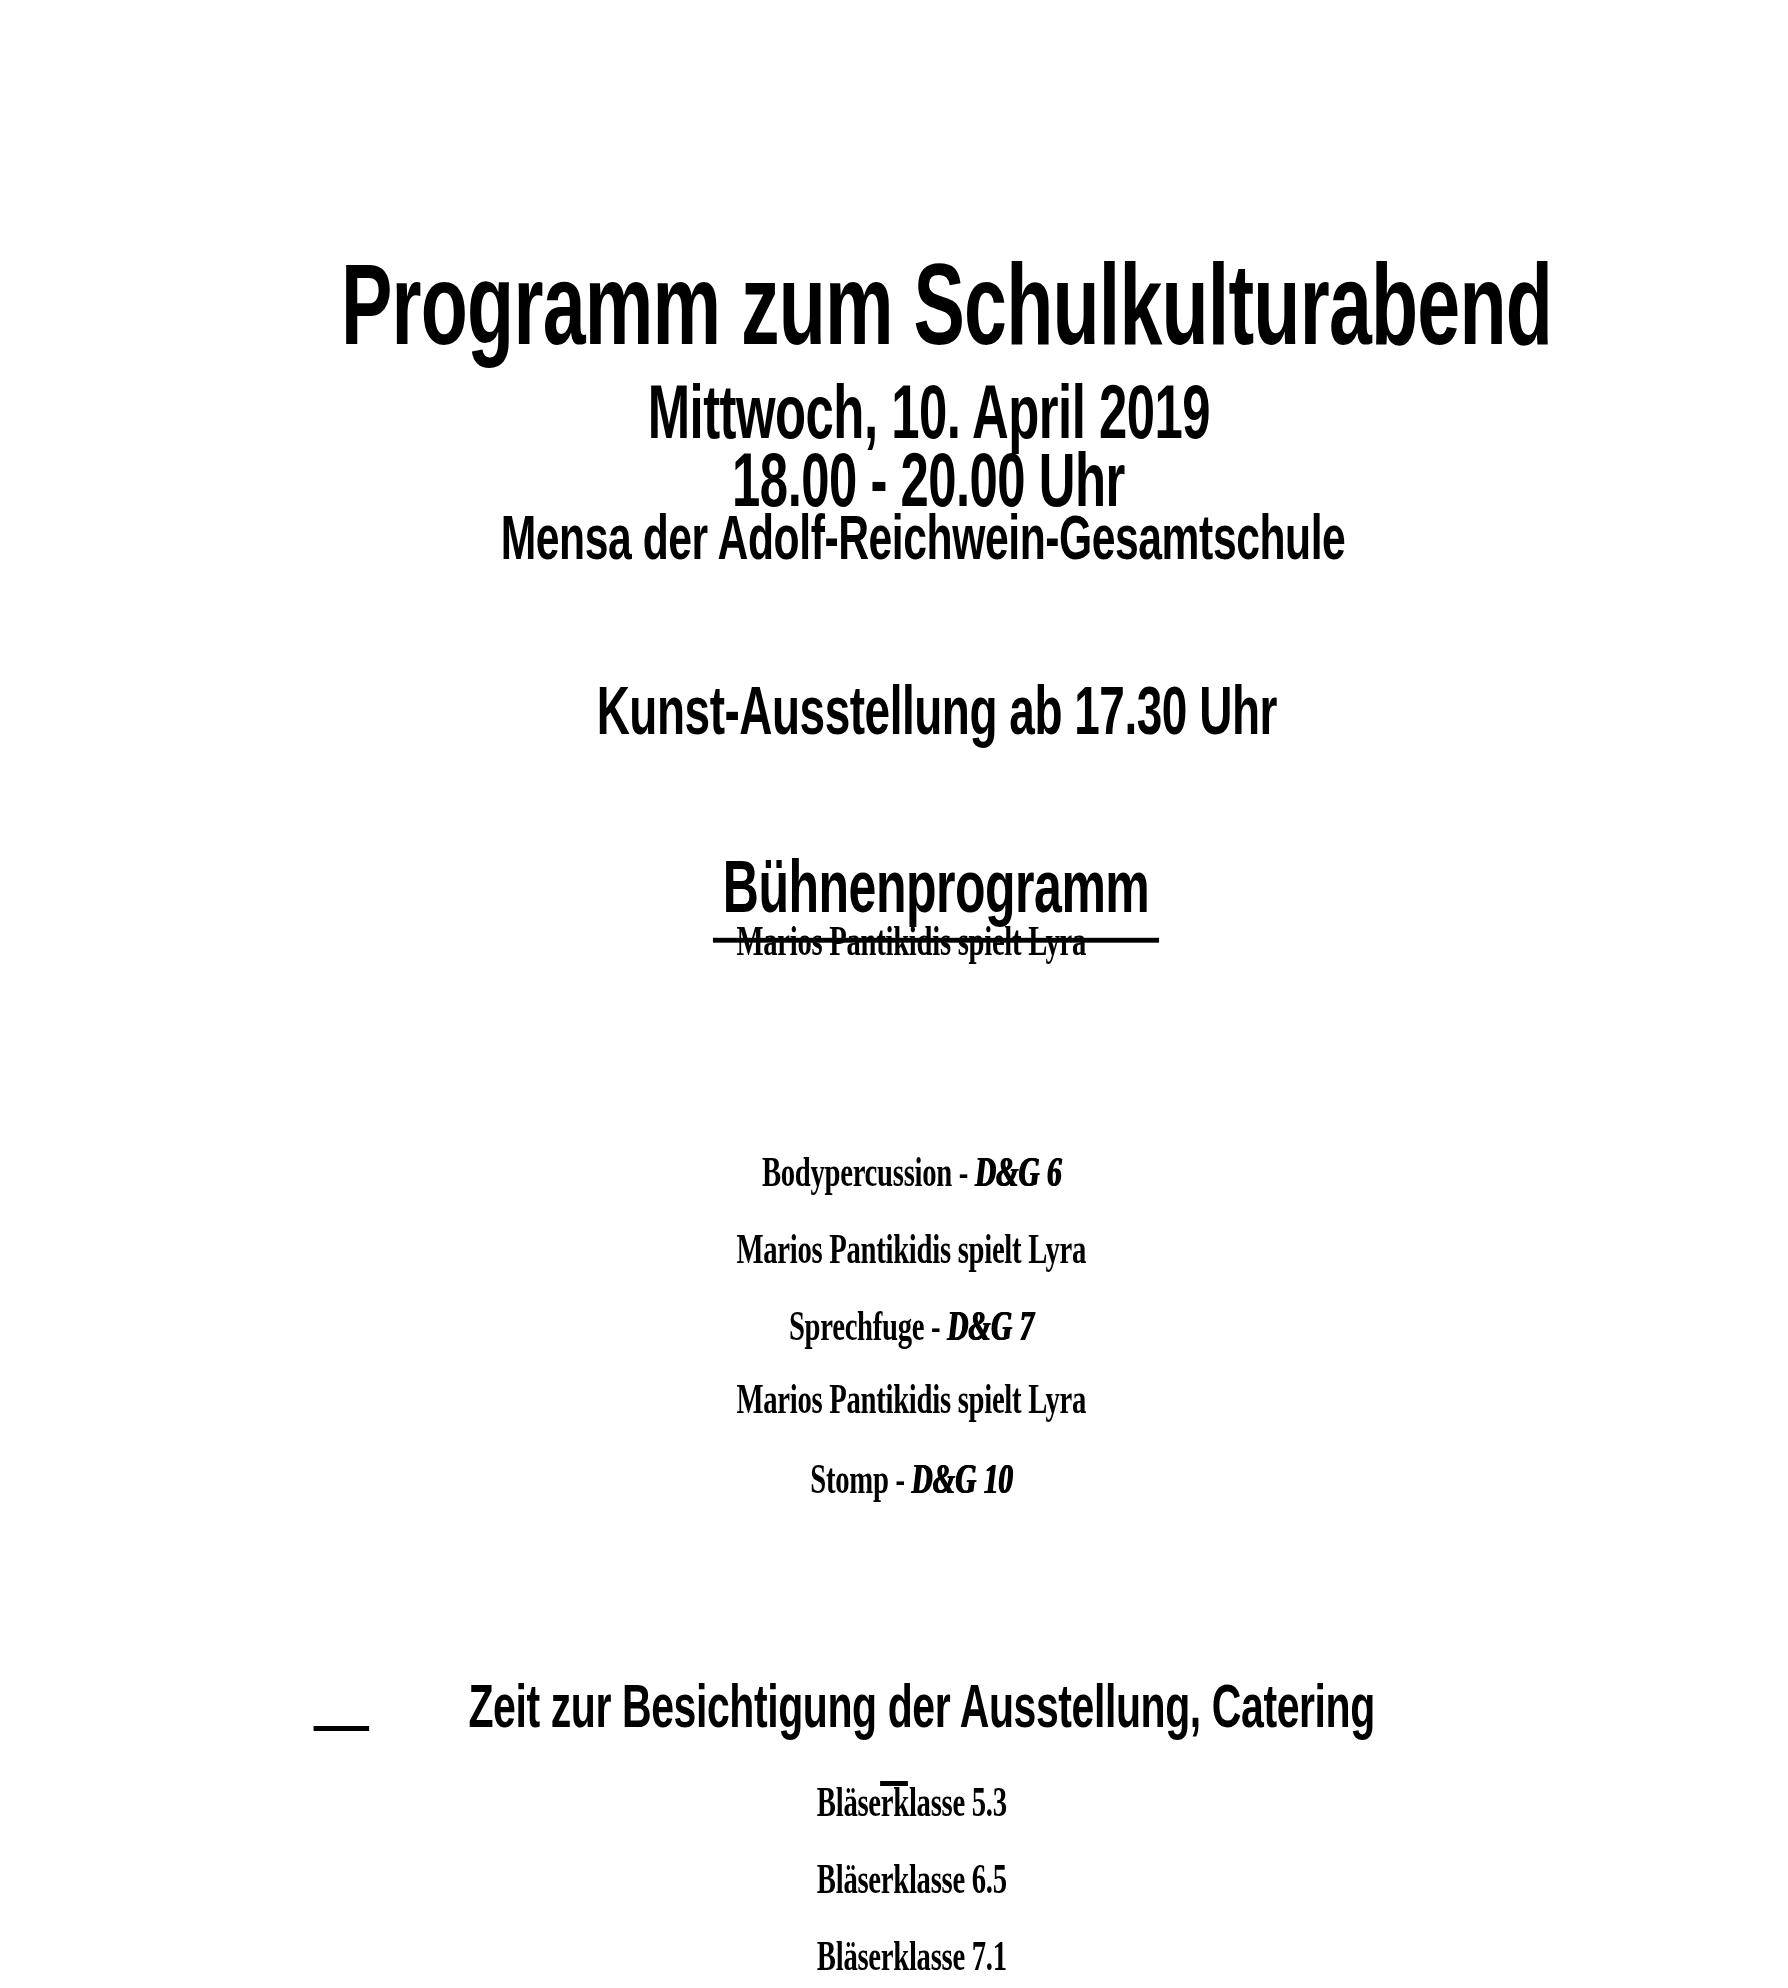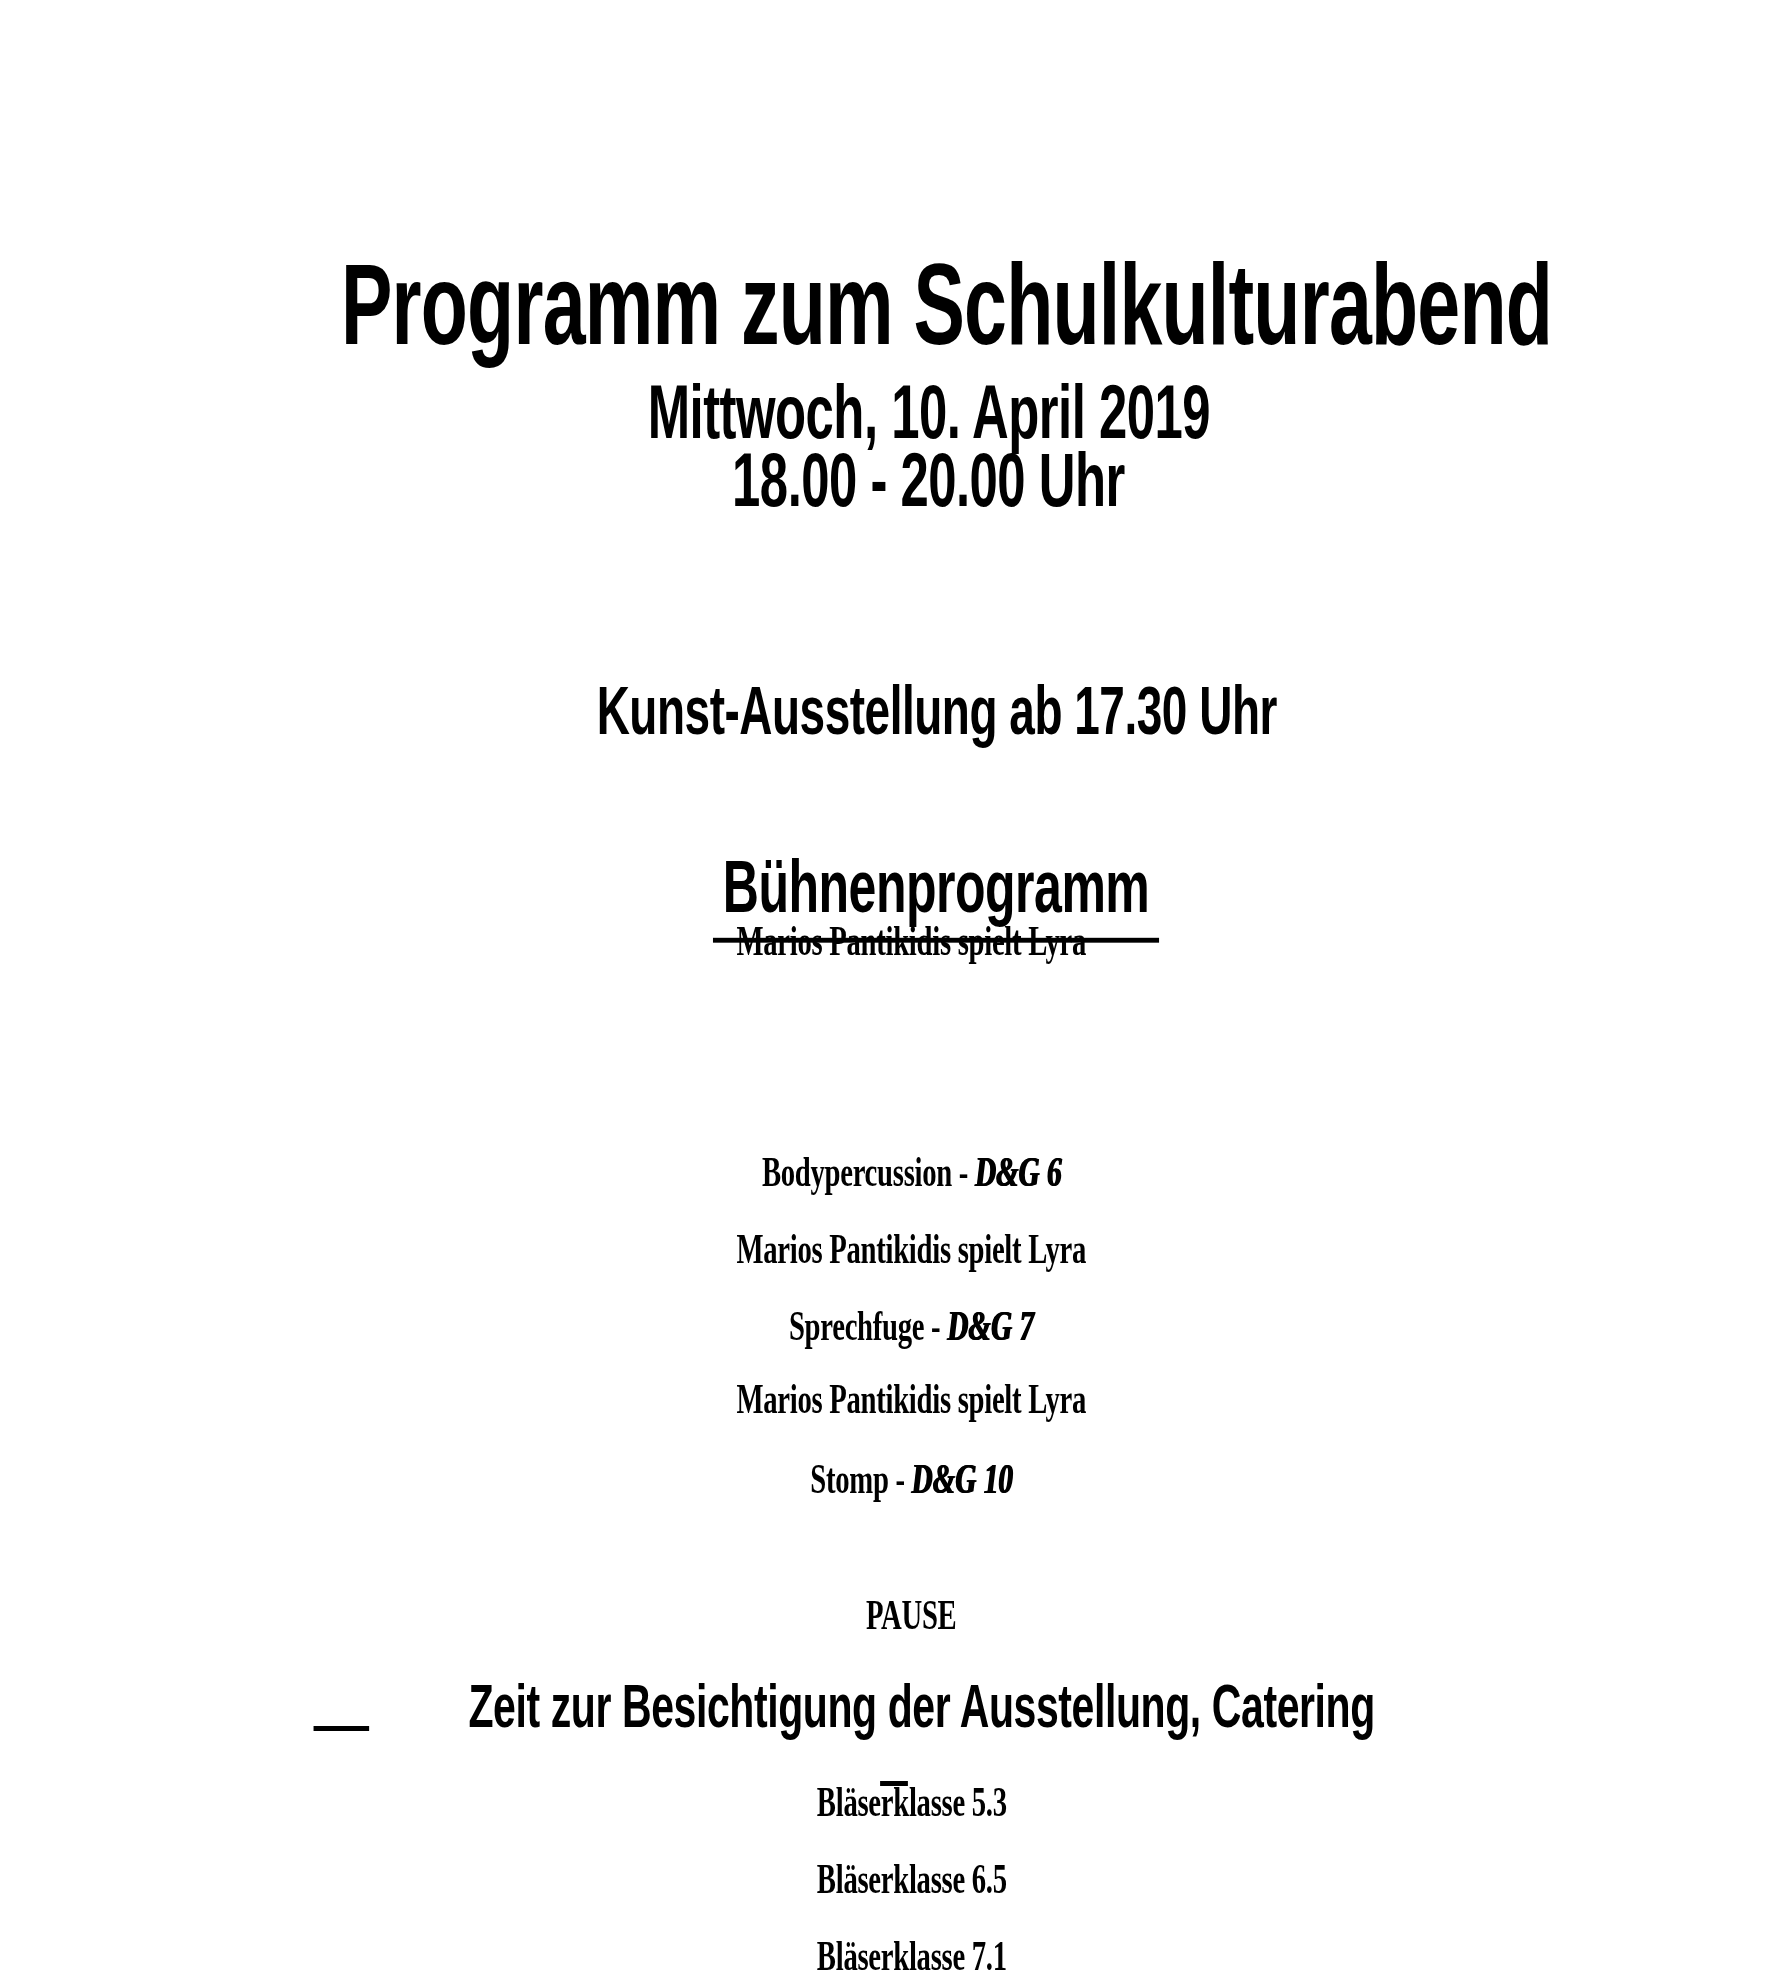--- a/index.html
+++ b/index.html
@@ -54,20 +54,23 @@
   <div class="line fs-title" style="top:150px">
     <span class="tx">Programm zum Schulkulturabend</span>
   </div>
 
   <div class="line fs-date" style="top:310px">
     <span class="tx">Mittwoch, 10. April 2019</span>
   </div>
   <div class="line fs-date" style="top:378px">
     <span class="tx">18.00 - 20.00 Uhr</span>
   </div>
+  <div class="line fs-venue" style="top:452px">
+    <span class="tx">Mensa der Adolf-Reichwein-Gesamtschule</span>
+  </div>
 
   <div class="line fs-kunst" style="top:618px">
     <span class="tx">Kunst-Ausstellung ab 17.30 Uhr</span>
   </div>
 
   <div class="line fs-head underline" style="top:788px">
     <span class="tx">Bühnenprogramm</span>
   </div>
 
   <div class="line fs-item" style="top:884px">
@@ -82,23 +85,20 @@
   <div class="line fs-item" style="top:1269px">
     <span class="tx"><span>Sprechfuge - </span><span class="dg">D&amp;G 7</span></span>
   </div>
   <div class="line fs-item" style="top:1342px">
     <span class="tx"><span>Marios Pantikidis spielt Lyra</span><span class="dg"></span></span>
   </div>
   <div class="line fs-item" style="top:1422px">
     <span class="tx"><span>Stomp - </span><span class="dg">D&amp;G 10</span></span>
   </div>
 
-  <div class="line fs-item" style="top:1558px">
-    <span class="tx">PAUSE</span>
-  </div>
   <div class="line fs-zeit" style="top:1624px">
     <span class="tx">Zeit zur Besichtigung der Ausstellung, Catering</span>
   </div>
 
   <div class="line fs-item" style="top:1745px">
     <span class="tx">Bläserklasse 5.3</span>
   </div>
   <div class="line fs-item" style="top:1822px">
     <span class="tx">Bläserklasse 6.5</span>
   </div>

